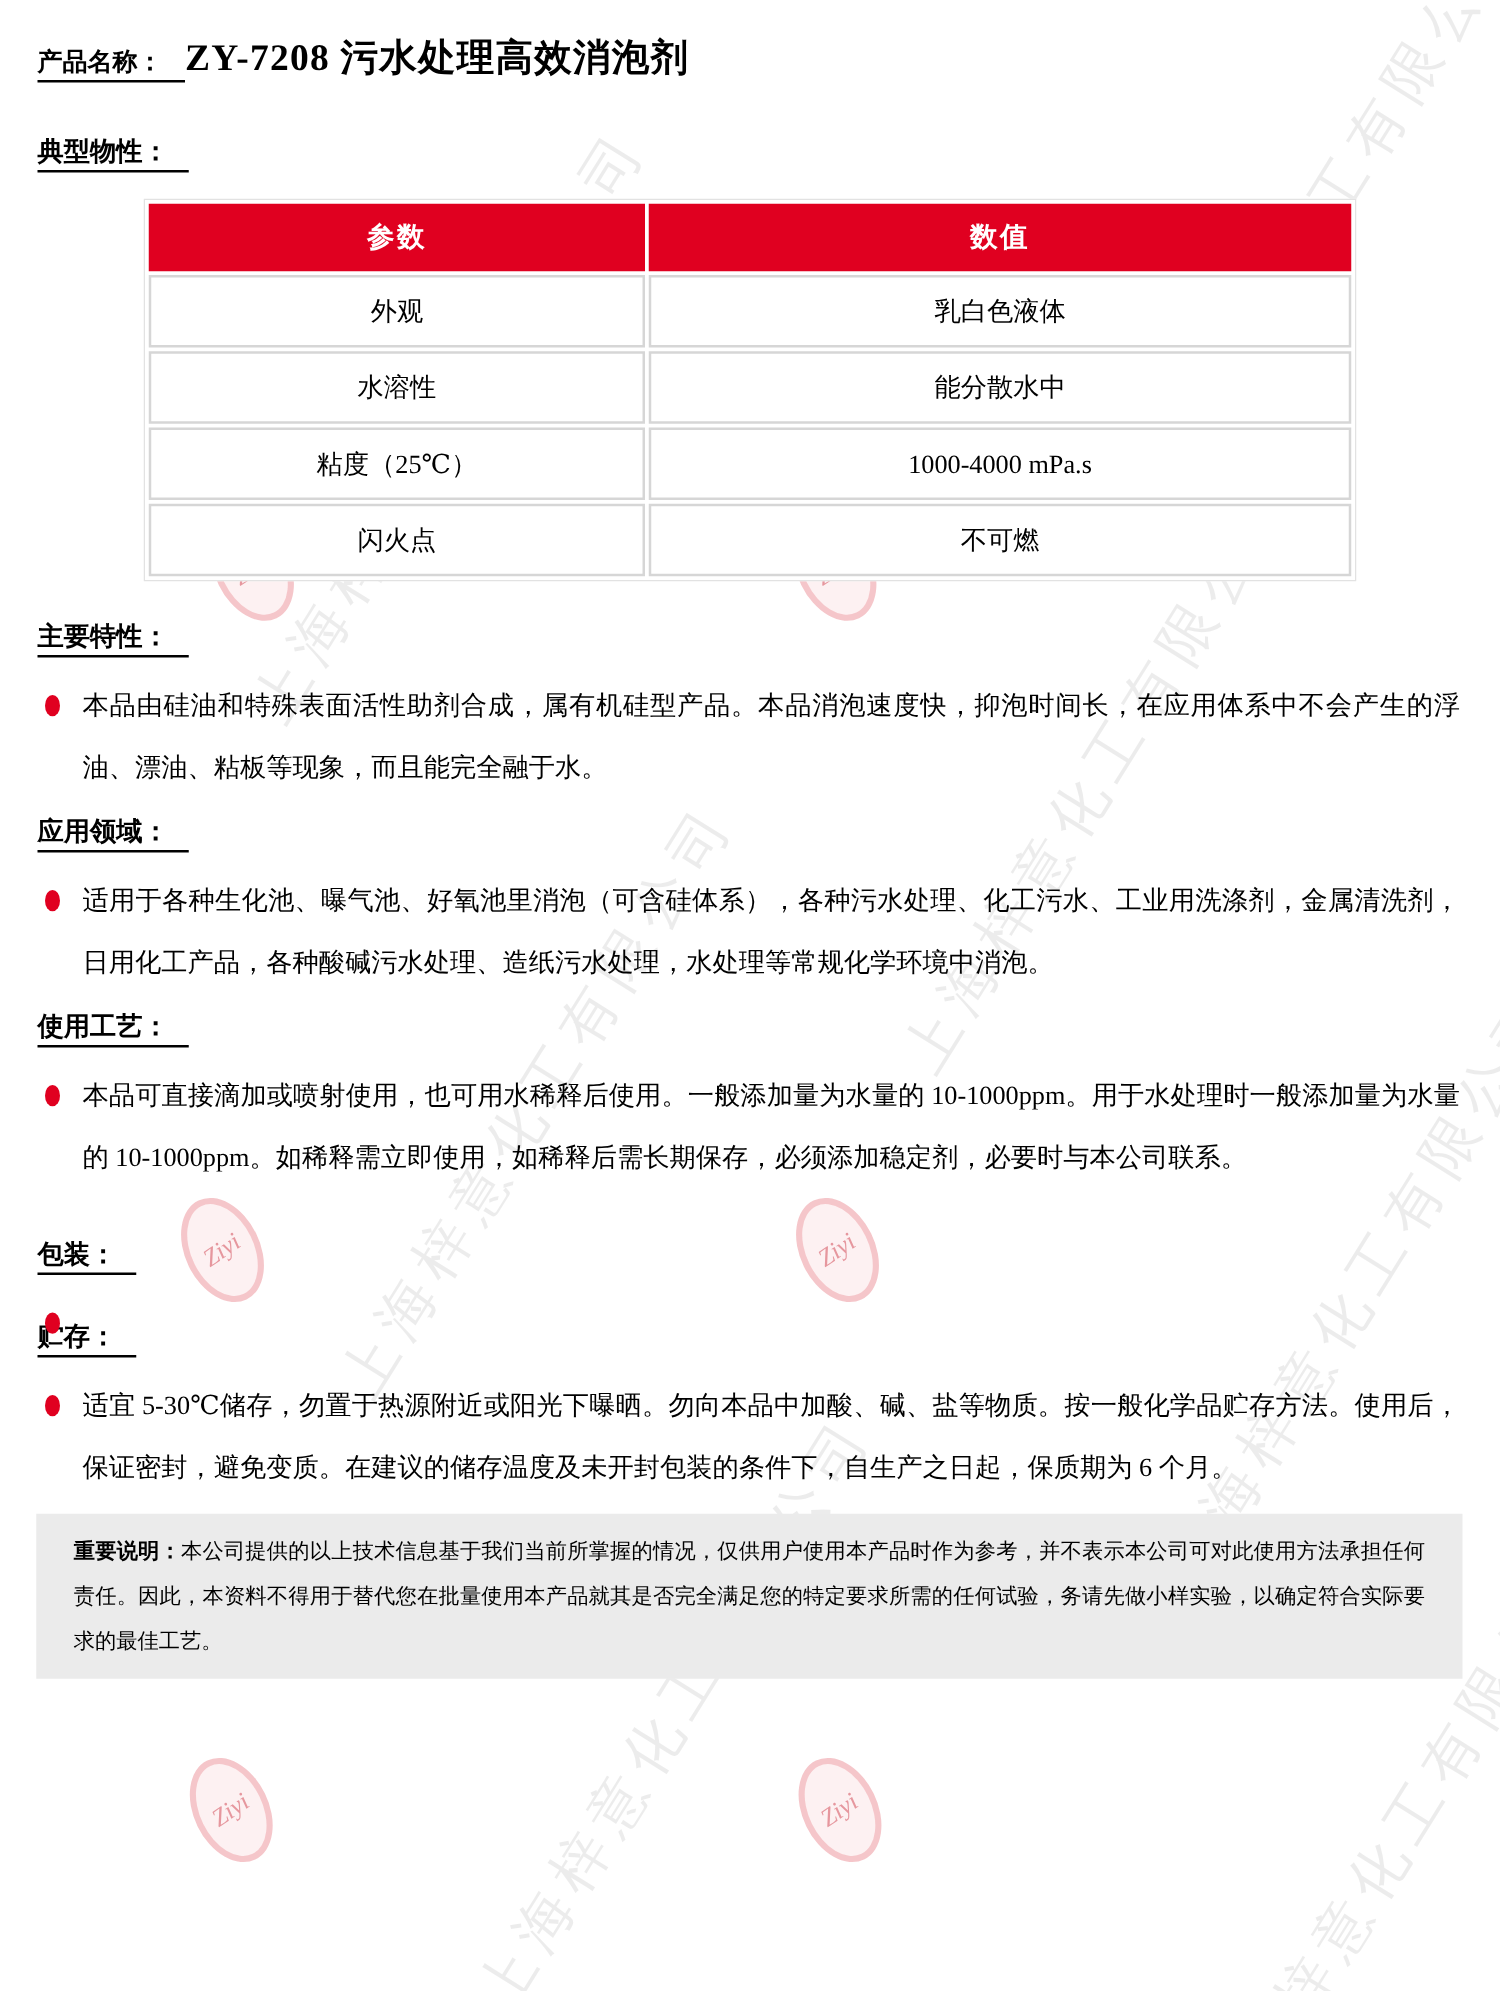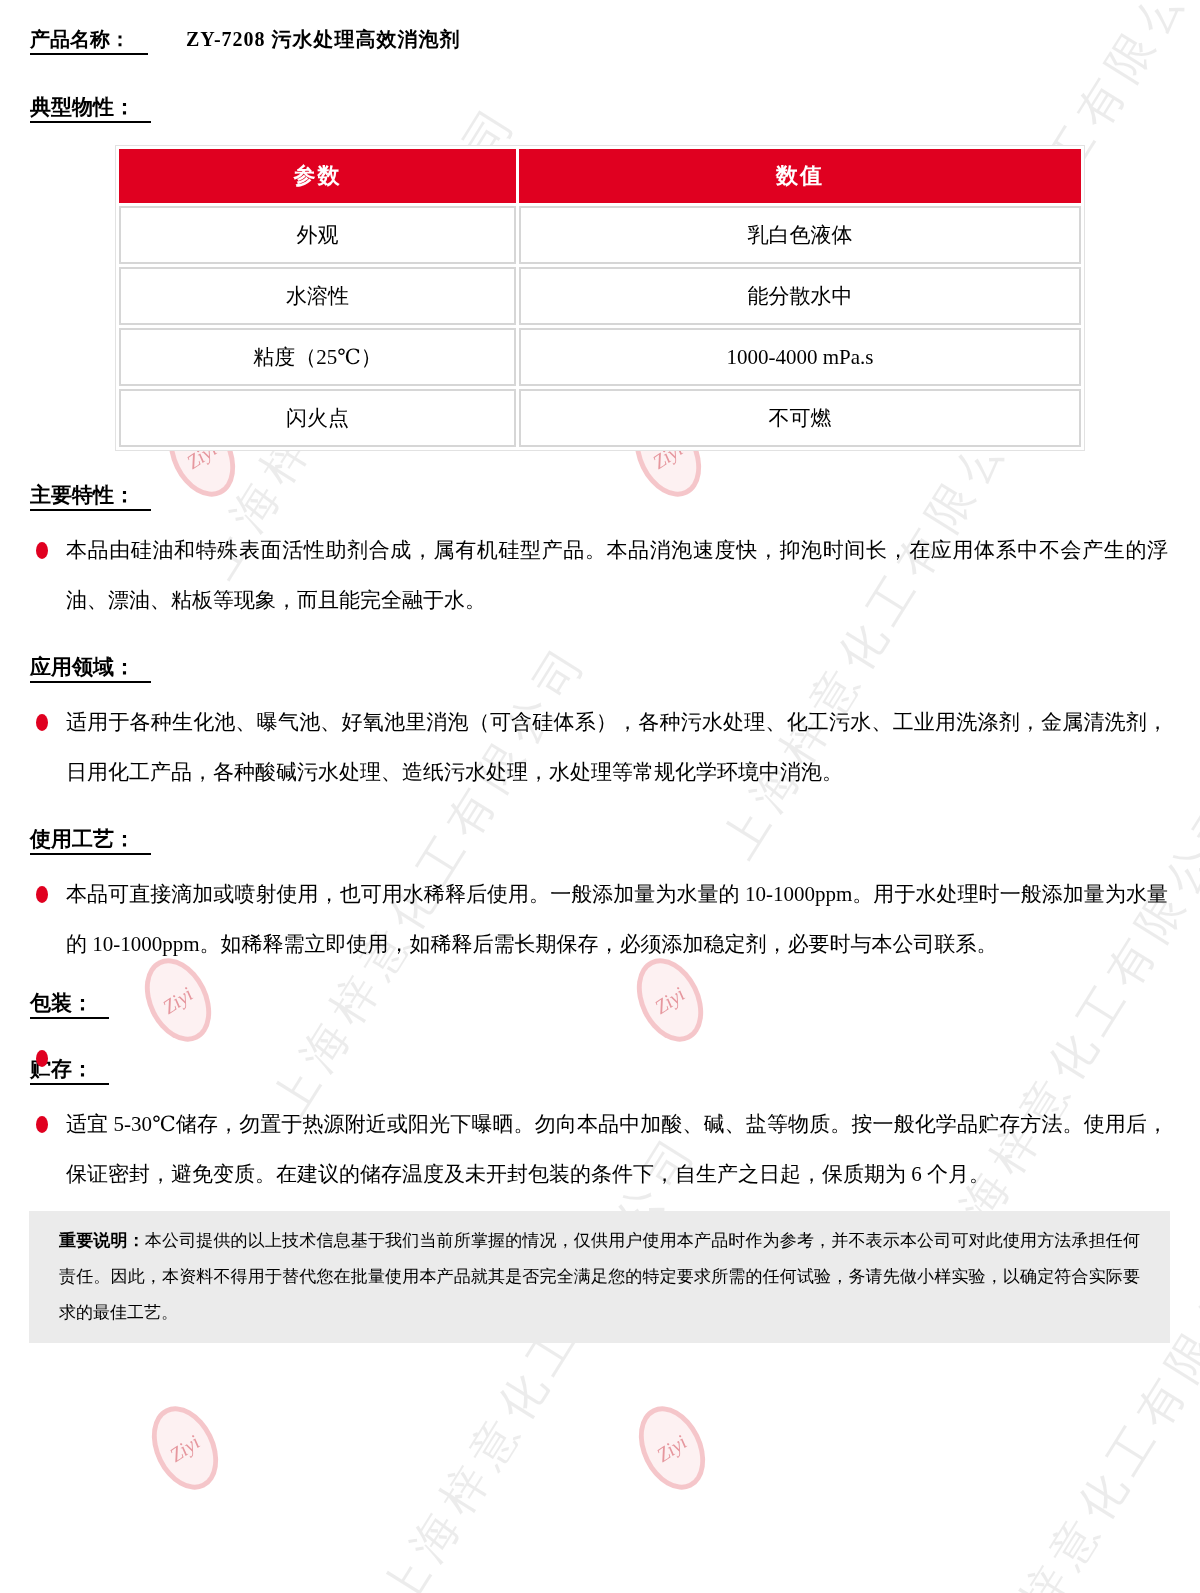--- a/index.html
+++ b/index.html
@@ -34,30 +34,30 @@
   
   .content { position:relative; z-index:1; padding:26px 32px 0 30px; }
 
   .u { border-bottom:2px solid #000; padding-bottom:3px; }
 
   .title-row { white-space:nowrap; }
   .product-label {
     font-family:"Liberation Sans",sans-serif;
     font-weight:bold; font-size:20px; padding-right:18px;
   }
-  .product-title { font-size:20px; font-weight:bold; margin-left:38px; letter-spacing:1px; }
-
-  .sec-heading { margin-top:28px; }
+  .product-title { font-size:30px; font-weight:bold; letter-spacing:1px; }
+
+  .sec-heading { margin-top:12px; }
   .sec-heading span {
     font-family:"Liberation Sans",sans-serif;
     font-weight:bold; font-size:21px; padding-right:16px;
   }
   .mt-props  { margin-top:40px; }
   .mt-feat   { margin-top:30px; }
-  .mt-pack   { margin-top:20px; }
+  .mt-pack   { margin-top:38px; }
   .mt-store  { margin-top:38px; }
 
   
   table.props {
     border-collapse:separate; border-spacing:3px;
     margin:24px 0 0 85px; width:970px;
     background:#fff; border:1px solid #e2e2e2;
   }
   table.props th {
     background:#e00020; color:#ffffff;

